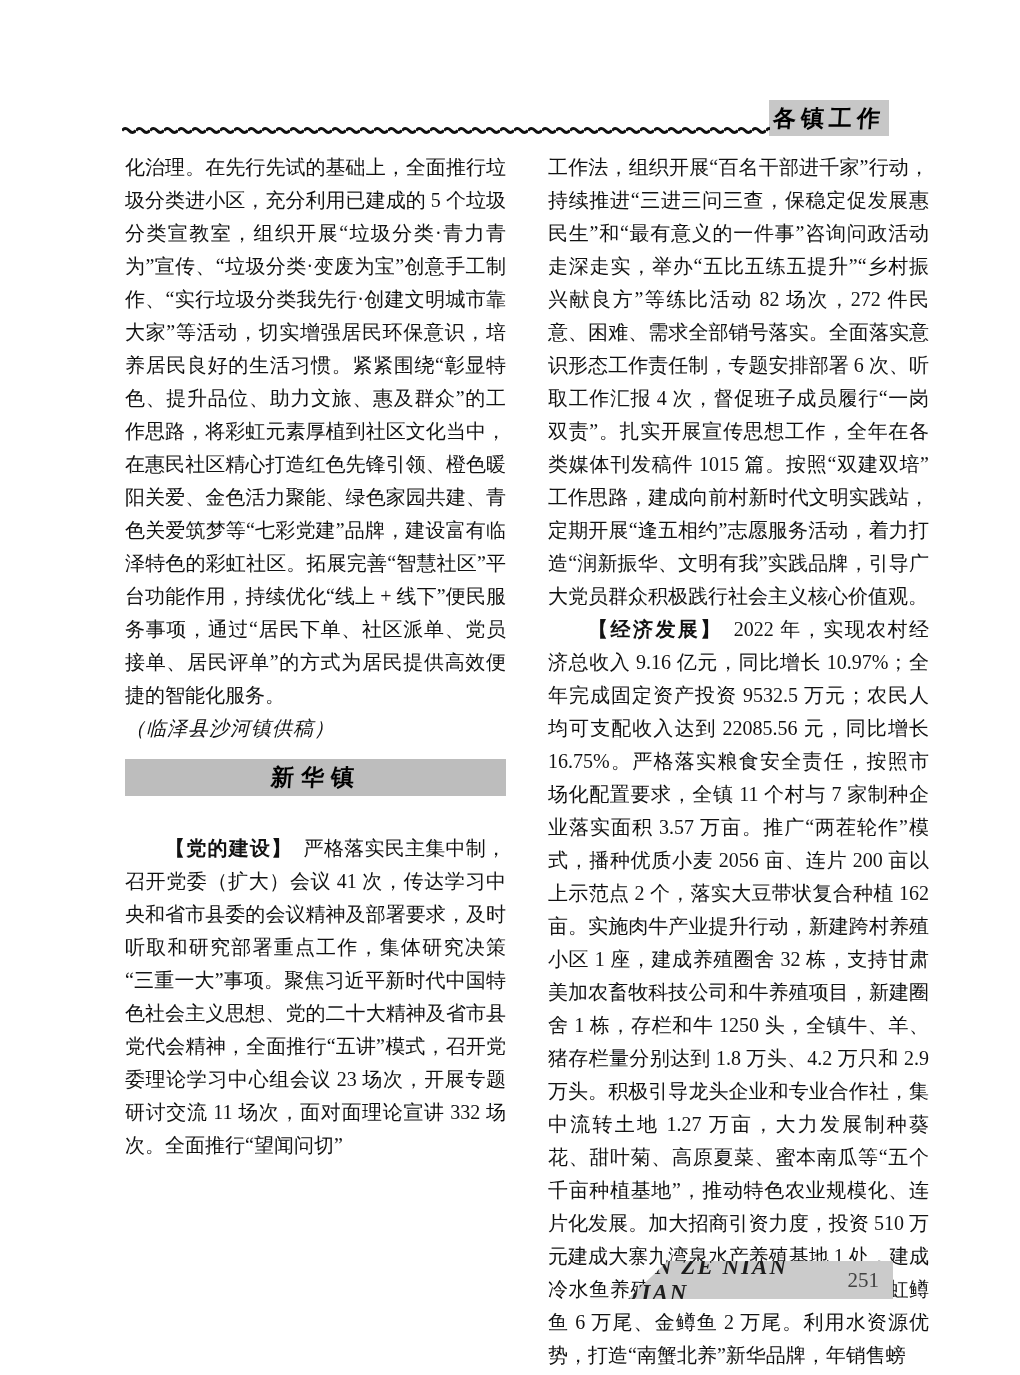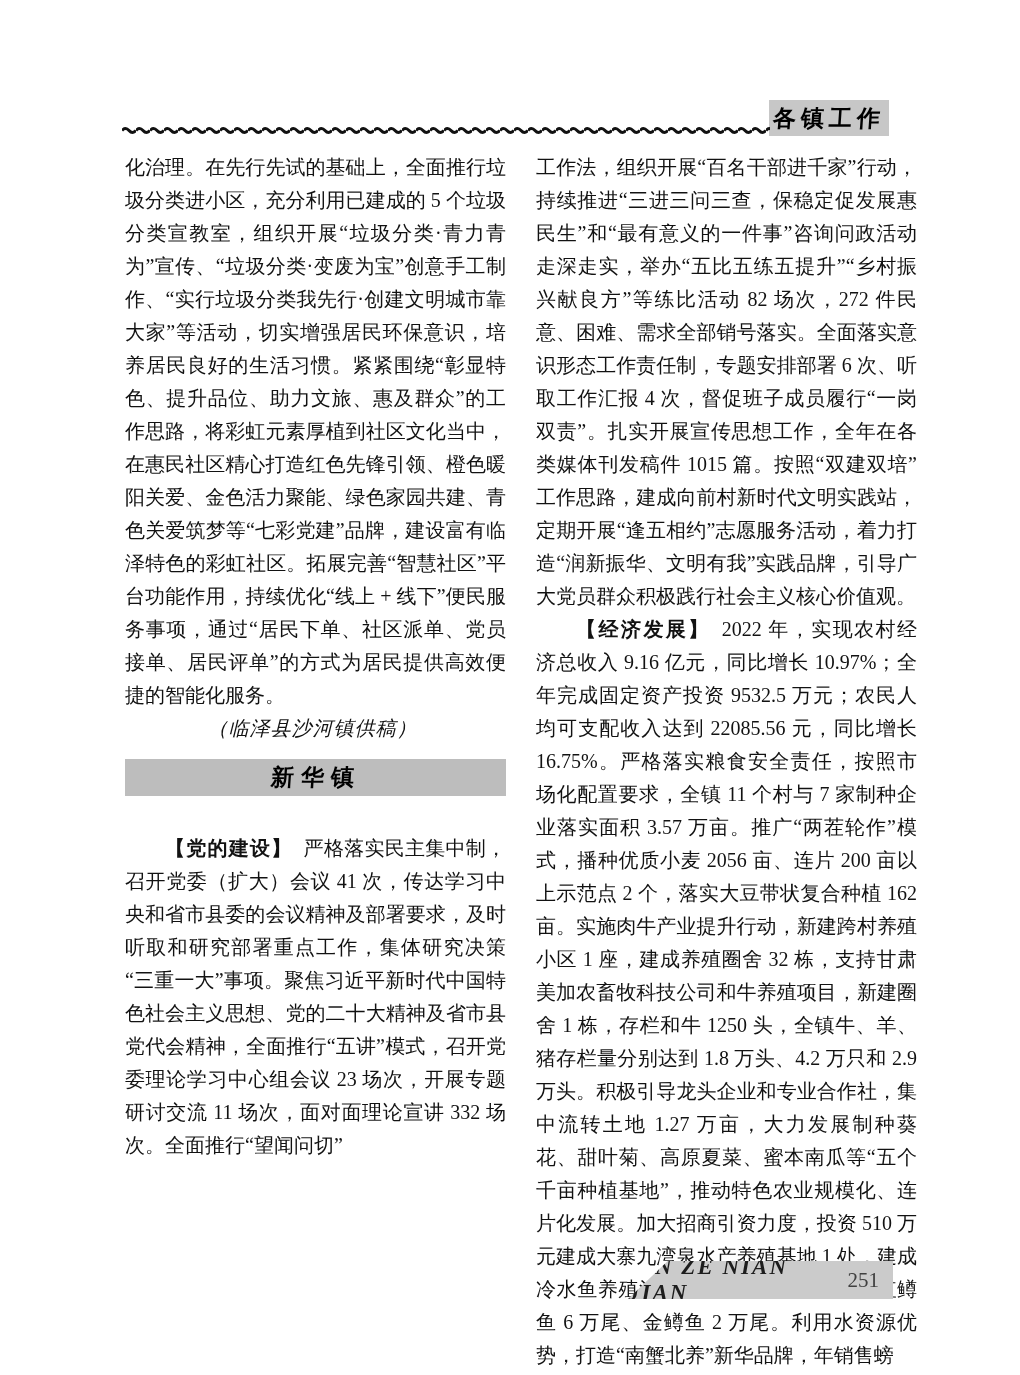--- a/index.html
+++ b/index.html
@@ -48,35 +48,35 @@
   .col {
     position: absolute;
     top: 151px;
     width: 381px;
     font-size: 20px;
     line-height: 33px;
     text-align: justify;
     text-justify: inter-ideograph;
   }
   #col-left  { left: 125px; }
-  #col-right { left: 536px; }
+  #col-right { left: 548px; }
 
   .col p { margin: 0; }
   .indent { text-indent: 2em; }
 
   .entry-head {
     font-weight: bold;
     font-family: "Liberation Sans", "DejaVu Sans", sans-serif;
     margin-right: 0.55em;
     letter-spacing: 1px;
     margin-top: 23px;
   }
 
   .attribution {
-    text-align: center;
+    text-align: left;
     padding-right: 6px;
     font-style: italic;
     letter-spacing: 1px;
   }
 
   
   .section-bar {
     background: #bdbdbd;
     height: 37px;
     margin: 14px 0 36px 0;

